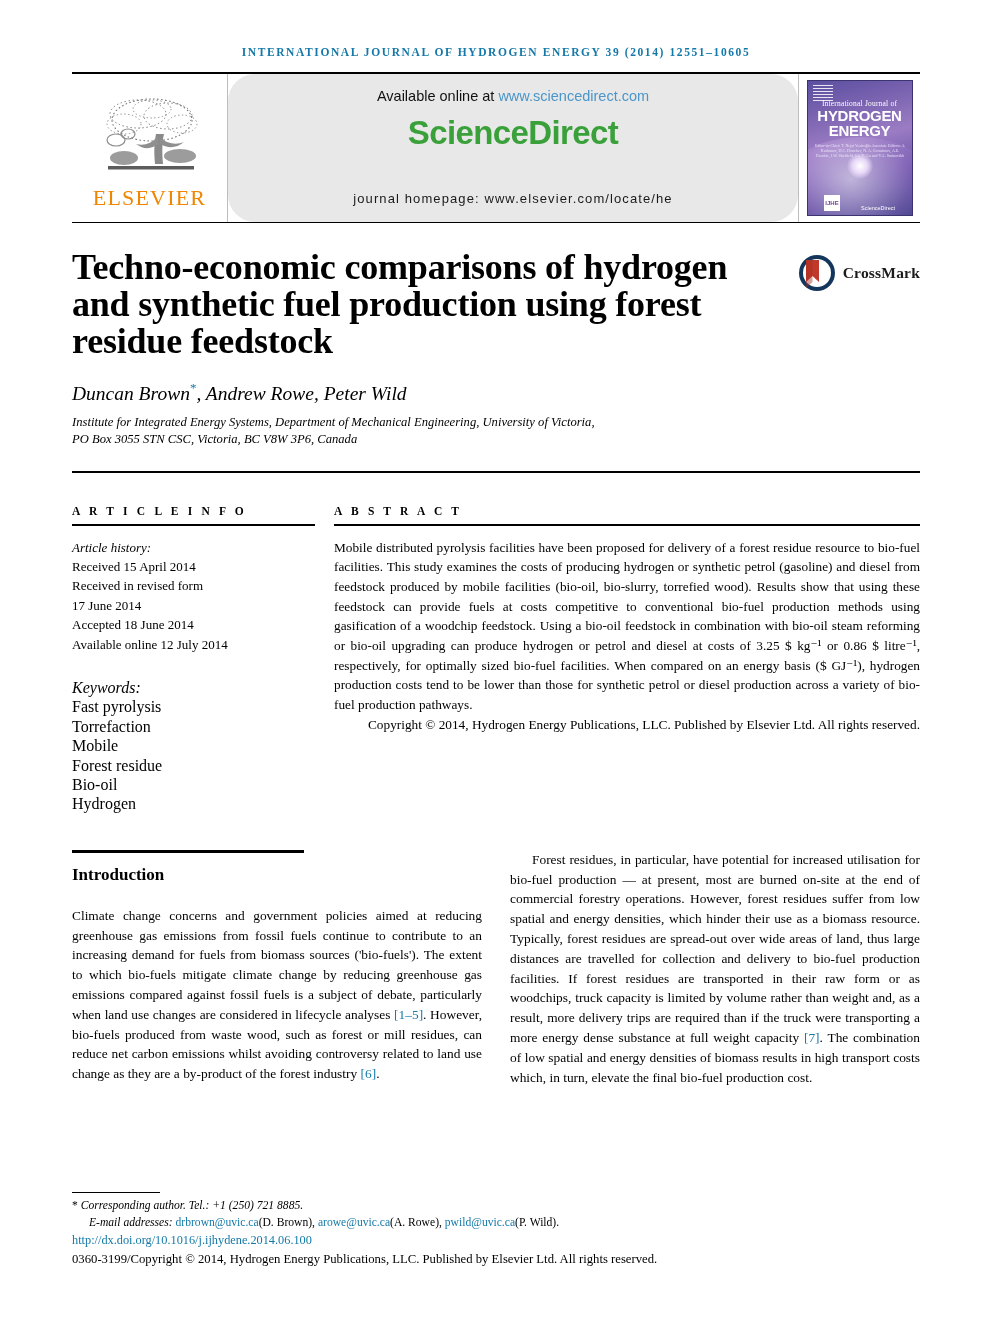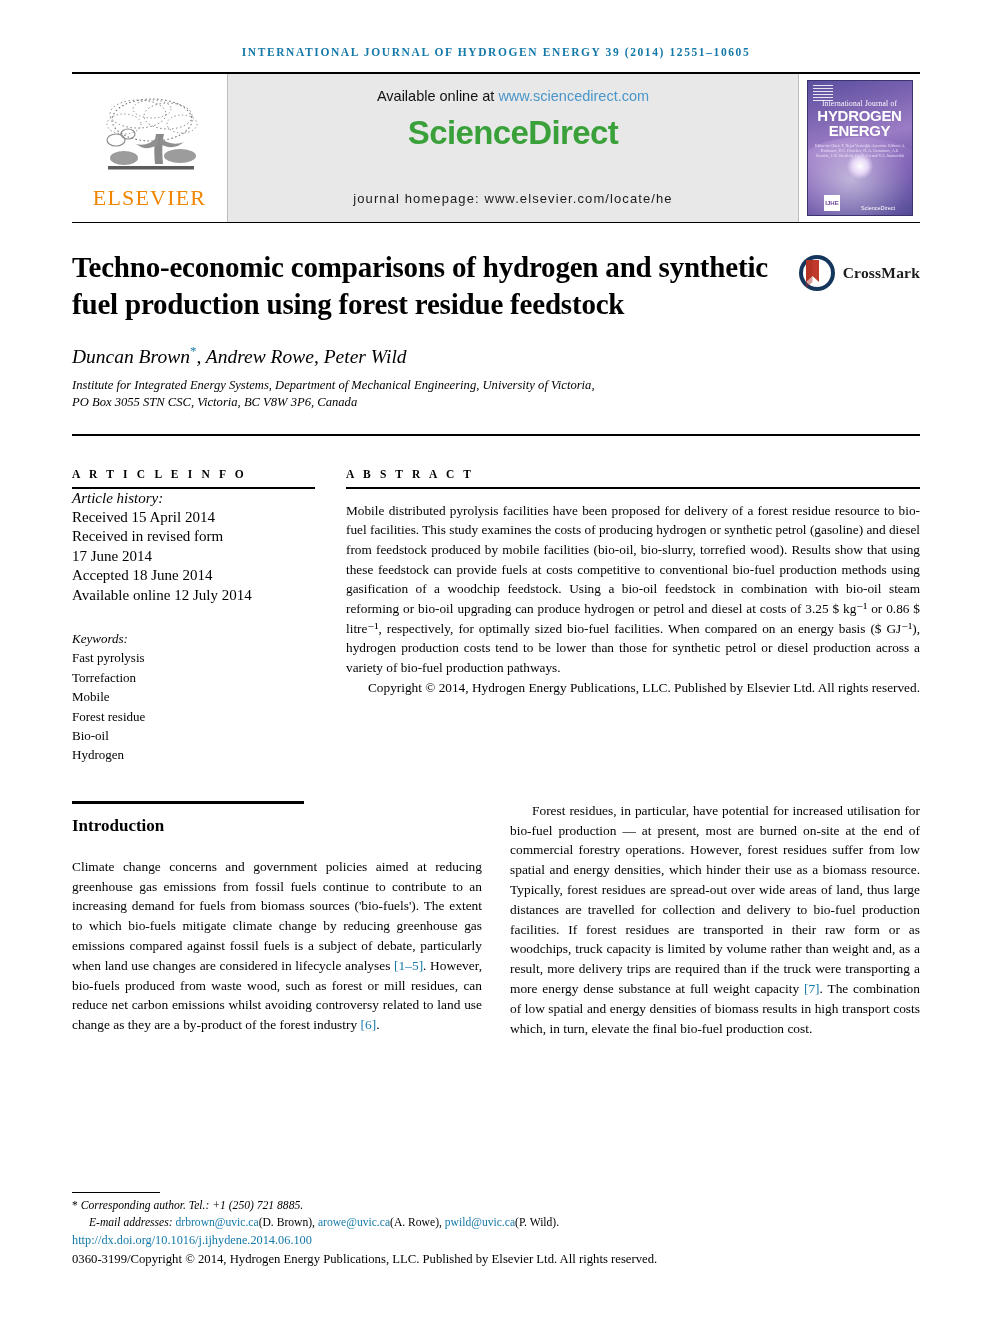--- a/index.html
+++ b/index.html
@@ -66,20 +66,21 @@
   }
   .sd-banner {
     flex: 1 1 auto;
     background: #e8e8e8;
     position: relative;
     display: flex;
     flex-direction: column;
     align-items: center;
     box-sizing: border-box;
     padding-top: 14px;
+    border-radius: 27px;
   }
   .avail-line {
     font-family: "Liberation Sans", sans-serif;
     font-size: 14.5px;
     color: #111;
   }
   .avail-line .url { color: #4a95c9; }
   .sd-logo {
     margin-top: 10px;
     font-family: "Liberation Sans", sans-serif;
@@ -178,21 +179,21 @@
   .cover-sd-mark{
     color:#fff;font-size:5.5px;font-family:"Liberation Sans",sans-serif;
     text-align:center;line-height:6px;
   }
 
   
   .title-block { margin-top: 26px; position: relative; }
   .paper-title {
     font-family: "Liberation Serif", serif;
     font-weight: bold;
-    font-size: 29px;
+    font-size: 36px;
     line-height: 37px;
     margin: 0;
     max-width: 700px;
     letter-spacing: -0.2px;
   }
   .crossmark {
     position: absolute;
     right: 0; top: 4px;
     display: flex;
     align-items: center;
@@ -220,41 +221,41 @@
     line-height: 17.5px;
     max-width: 680px;
   }
 
   
   .info-abstract {
     margin-top: 22px;
     border-top: 2.5px solid #000;
     padding-top: 32px;
     display: flex;
-    gap: 24px;
+    gap: 12px;
   }
   .col-info { width: 250px; flex: 0 0 250px; }
   .col-abstract { flex: 1 1 auto; }
   .sec-head {
     font-size: 11.5px;
     letter-spacing: 3.2px;
     font-weight: bold;
     font-family: "Liberation Serif", serif;
     padding-bottom: 7px;
   }
   .sec-rule-short { border-bottom: 2.2px solid #000; width: 243px; }
   .sec-rule-long { border-bottom: 2.2px solid #000; width: 100%; }
   .info-body {
-    margin-top: 0;
-    font-size: 15px;
+    margin-top: 12px;
+    font-size: 13px;
     line-height: 19.4px;
     font-style: italic;
   }
   .info-body .plain { font-style: normal; }
-  .kw-block { margin-top: 24px; font-size: 13px; line-height: 19.4px; }
+  .kw-block { margin-top: 24px; font-size: 16px; line-height: 19.4px; }
   .kw-title { font-style: italic; }
   .abstract-body {
     margin-top: 12px;
     font-size: 13.3px;
     line-height: 19.7px;
     text-align: justify;
   }
   .abs-copyright {
     margin-top: 0;
     font-size: 13.3px;

